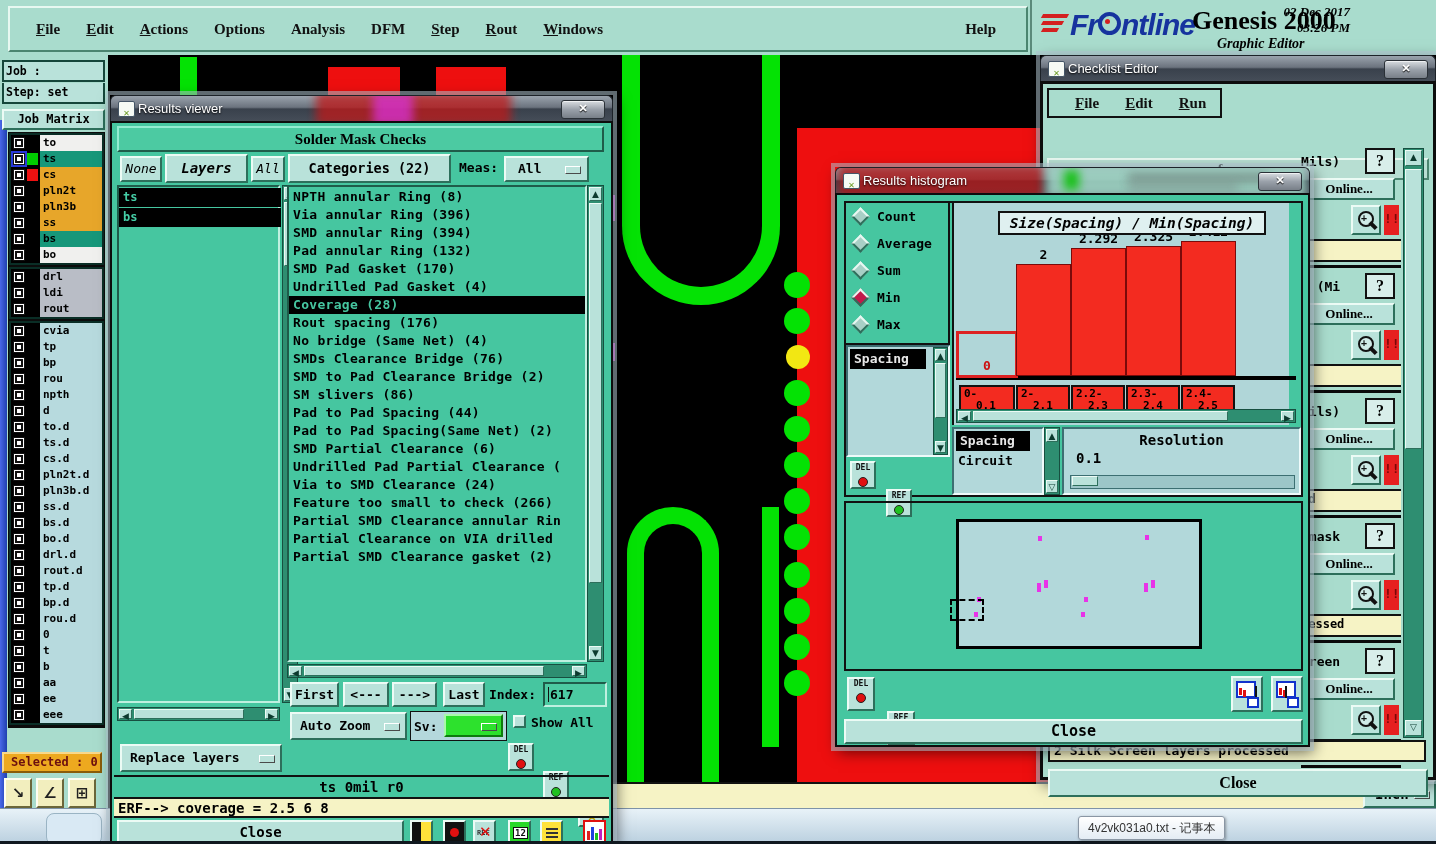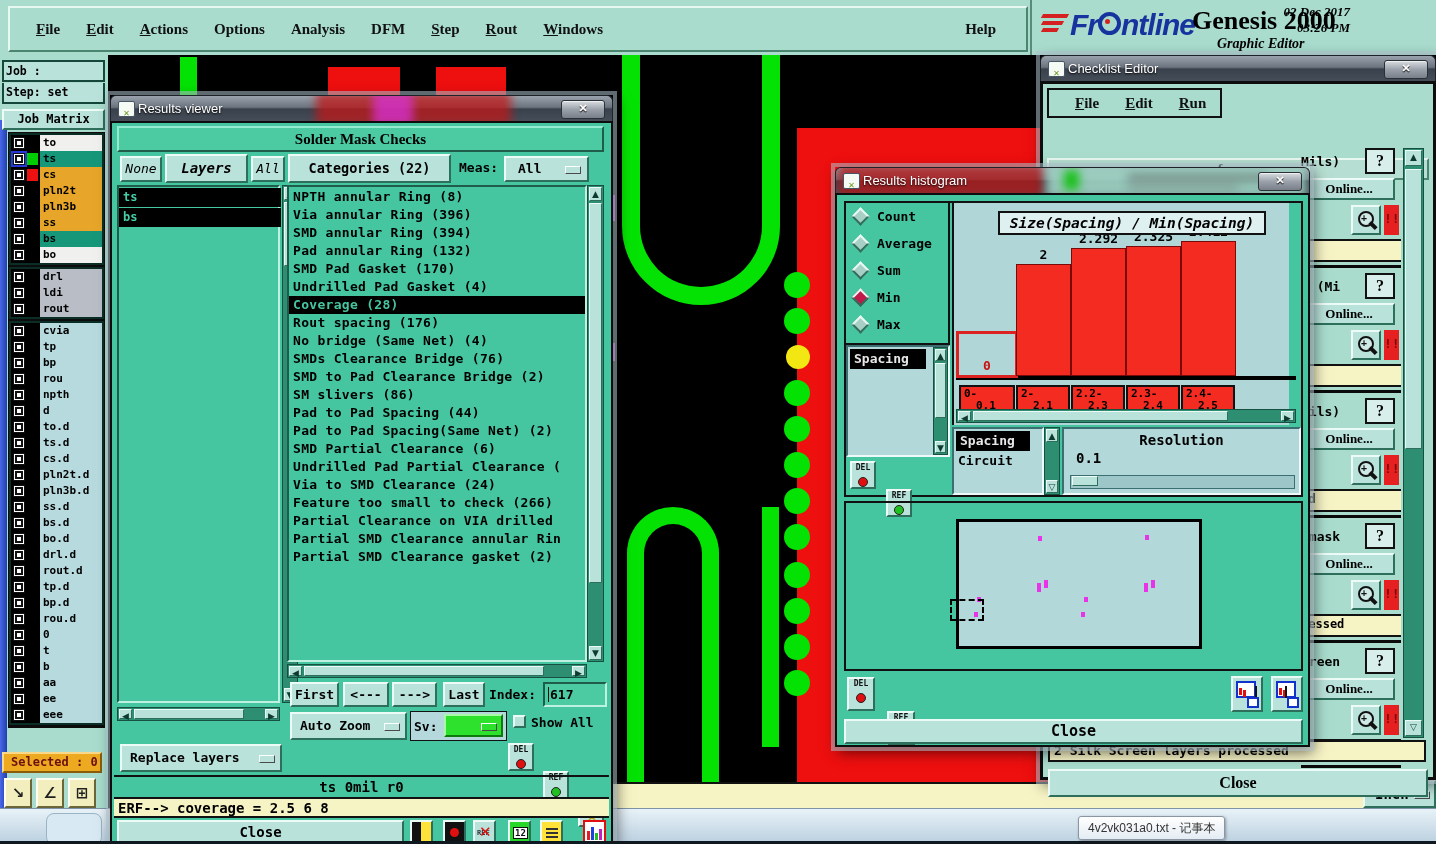--- a/index.html
+++ b/index.html
@@ -623,22 +623,22 @@
           <div class="crow">No bridge (Same Net) (4)</div>
           <div class="crow">SMDs Clearance Bridge (76)</div>
           <div class="crow">SMD to Pad Clearance Bridge (2)</div>
           <div class="crow">SM slivers (86)</div>
           <div class="crow">Pad to Pad Spacing (44)</div>
           <div class="crow">Pad to Pad Spacing(Same Net) (2)</div>
           <div class="crow">SMD Partial Clearance (6)</div>
           <div class="crow">Undrilled Pad Partial Clearance (</div>
           <div class="crow">Via to SMD Clearance (24)</div>
           <div class="crow">Feature too small to check (266)</div>
+          <div class="crow">Partial SMD Clearance annular Rin</div>
           <div class="crow">Partial Clearance on VIA drilled</div>
-          <div class="crow">Partial SMD Clearance annular Rin</div>
           <div class="crow">Partial SMD Clearance gasket (2)</div>
         </div>
       <div class="sb" style="left:475px;top:62px;width:17px;height:477px;">
         <div class="ar" style="left:1px;top:1px;right:1px;height:14px;">▲</div>
         <div class="th" style="left:1px;top:17px;right:1px;height:380px;"></div>
         <div class="ar" style="left:1px;bottom:1px;right:1px;height:14px;">▼</div>
       </div>
       <div class="sb" style="left:175px;top:541px;width:300px;height:14px;">
         <div class="ar" style="left:1px;top:1px;width:13px;bottom:1px;">◀</div>
         <div class="th" style="left:16px;top:1px;width:240px;bottom:1px;"></div>

